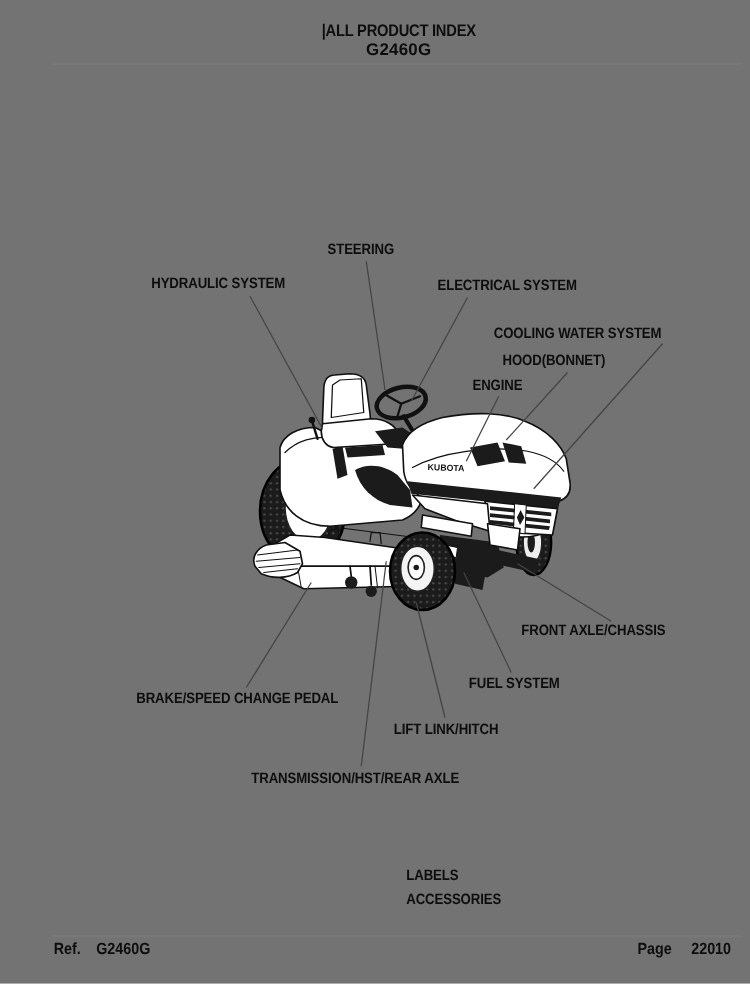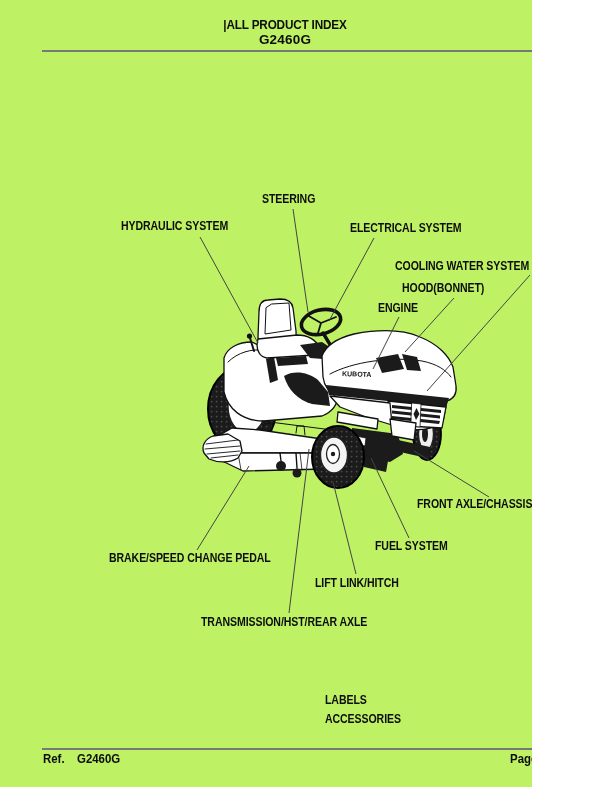--- a/index.html
+++ b/index.html
@@ -1,17 +1,17 @@
 <!DOCTYPE html>
 <html><head>
 <meta charset="utf-8">
 <style>
   html,body{margin:0;padding:0;background:#fff;}
   .page{
-    position:relative;width:532px;height:787px;background:#bef264;overflow:hidden;
+    position:relative;width:600px;height:787px;background:#737373;overflow:hidden;
     font-family:"Liberation Sans",sans-serif;color:#0d0d0d;
   }
   .rule{position:absolute;left:42px;width:551px;height:2px;background:#787878;}
   .rule.header-rule{top:50px;}
   .rule.footer-rule{top:748px;}
   .header-block{position:absolute;left:38px;right:0;top:17px;text-align:center;font-weight:bold;}
   .header-title{font-size:13.5px;line-height:15px;letter-spacing:-0.2px;transform:scaleX(0.87);transform-origin:50% 50%;white-space:nowrap;}
   .header-model{font-size:13.5px;line-height:15px;letter-spacing:0.2px;white-space:nowrap;}
   .figure-area{position:absolute;left:0;top:0;width:600px;height:787px;}
   #figure-svg{position:absolute;left:0;top:0;}

